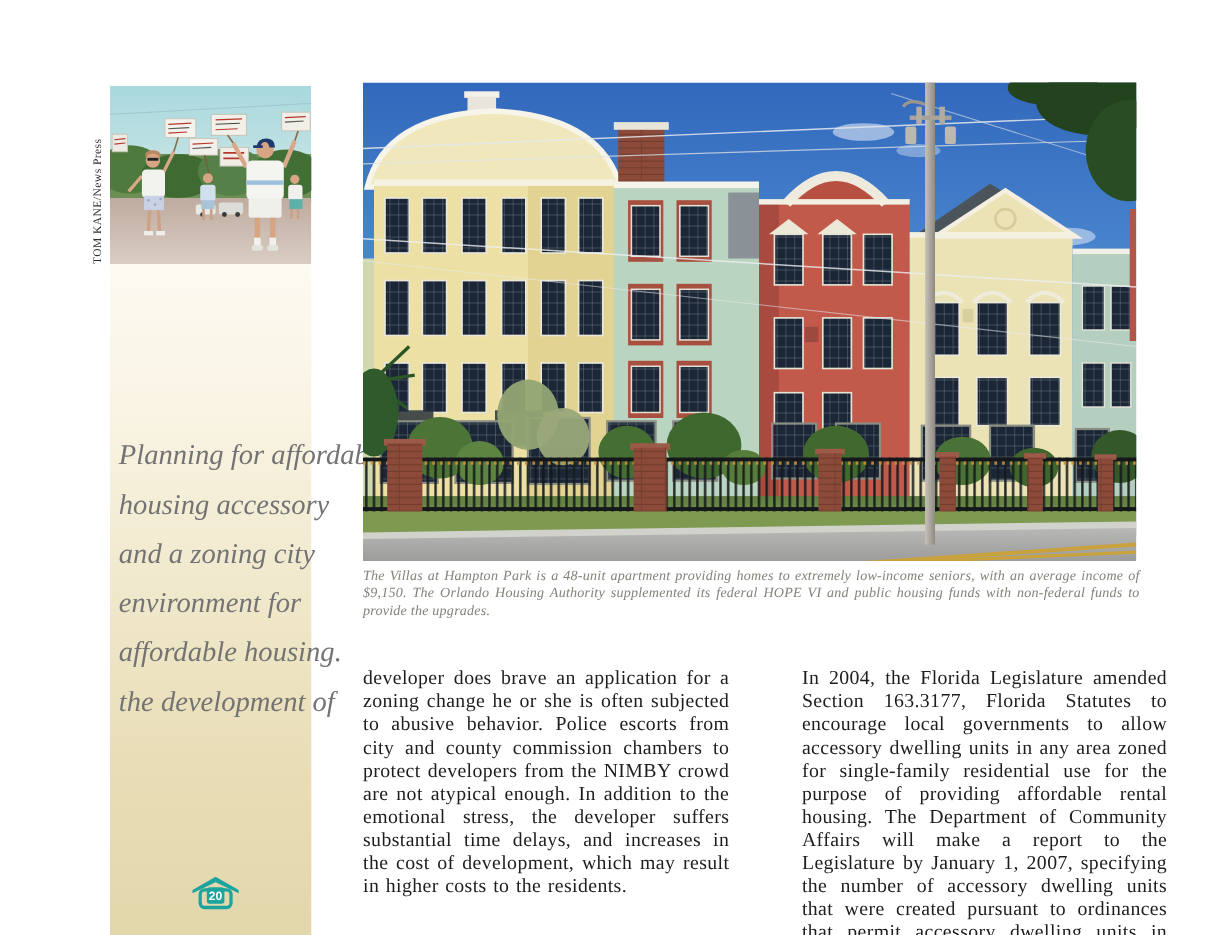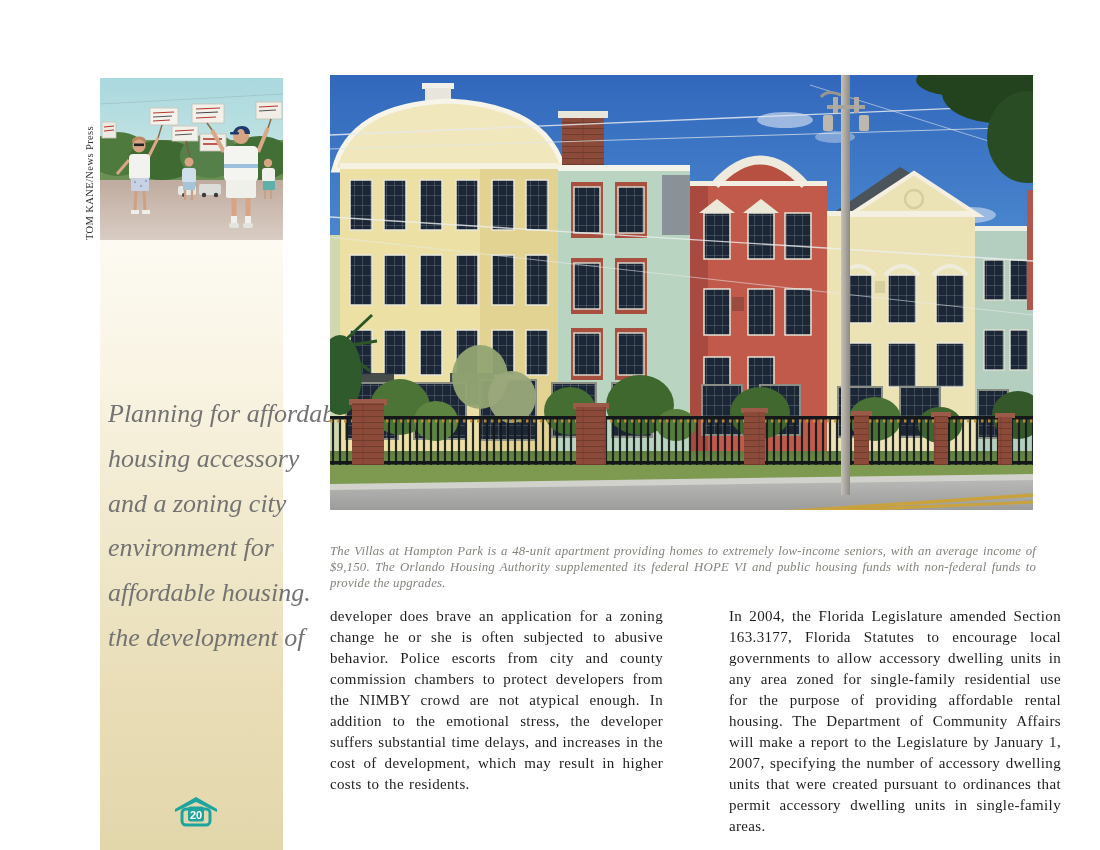--- a/index.html
+++ b/index.html
@@ -23,25 +23,25 @@
   .quote { position:absolute; left:108px; top:392px; width:178px; }
   .quote-line {
     font-style:italic; font-size:26px; line-height:44.8px;
     color:#737373; white-space:nowrap;
   }
   .badge { position:absolute; left:174px; top:794px; width:44px; height:34px; }
   .main-photo { position:absolute; left:330px; top:75px; width:703px; height:435px; }
   .caption {
     position:absolute; left:330px; top:516px; width:706px;
     font-style:italic; font-size:12.8px; line-height:15.8px;
-    color:#83827b; text-align:justify; letter-spacing:0.2px;margin-top:28px;
+    color:#83827b; text-align:justify; letter-spacing:0.2px;
   }
   .bodycol {
     position:absolute; top:606px; width:333px;
-    font-size:15px; line-height:21px; color:#1d1d1d;
+    font-size:18px; line-height:21px; color:#1d1d1d;
     text-align:justify; letter-spacing:0.35px; word-spacing:1.1px;
   }
   .col-left { left:330px; }
   .col-right { left:705px; width:332px;margin-left:24px; }
 </style>
 </head>
 <body>
 
 <div class="sidebar-strip"></div>
 

